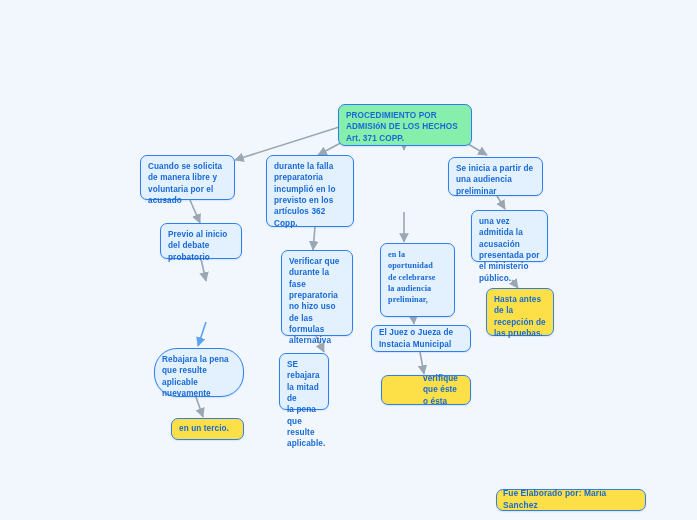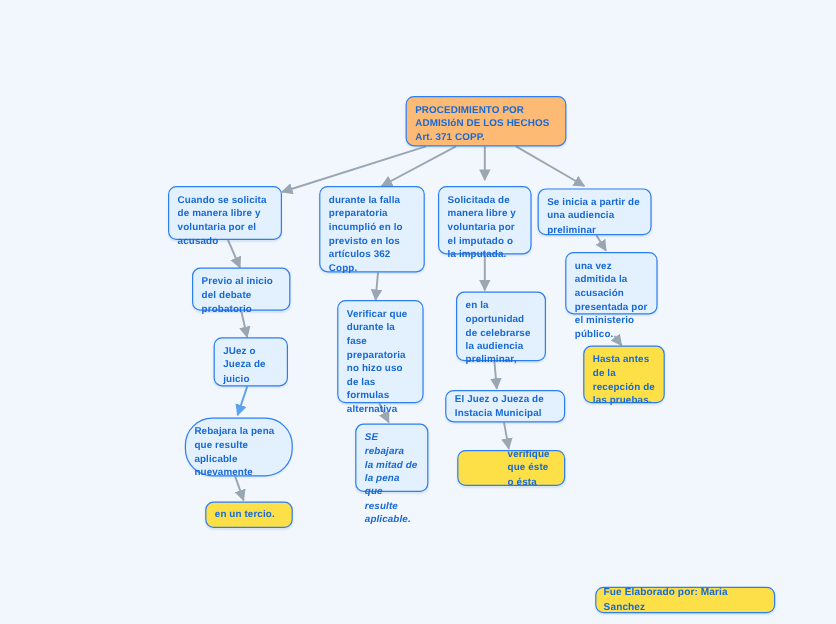--- a/index.html
+++ b/index.html
@@ -35,22 +35,23 @@
     color: #1769d6;
     font-size: 8.2px;
     font-weight: bold;
     line-height: 1.38;
     letter-spacing: 0.1px;
     padding: 5px 7px;
     white-space: pre-line;
     box-shadow: 0 1px 1.5px rgba(40,110,190,0.13);
   }
   .node.root {
-    background: #fdba74;
+    background: #86efac;
     border-color: #2d7ff0;
+    margin-top: 24px;
   }
   .node.white {
     background: #fde047;
   }
   .node.center-text {
     text-align: left;
     display: flex;
     align-items: center;
     justify-content: center;
     padding: 4px 6px;
@@ -100,55 +101,47 @@
 ADMISIóN DE LOS HECHOS
 Art. 371  COPP.</div>
 
   <div class="node" style="left:140px; top:155px; width:95px; height:45px;">Cuando se solicita
 de manera libre y
 voluntaria por el
 acusado</div>
   <div class="node" style="left:160px; top:223px; width:82px; height:36px;">Previo al inicio
 del debate
 probatorio</div>
-  <div class="node" style="left:178px; top:281px; width:62px; height:41px;">JUez o
-Jueza de
-juicio</div>
   <div class="node" style="left:154px; top:348px; width:90px; height:49px;border-radius:23px;">Rebajara la pena
 que resulte
 aplicable
 nuevamente</div>
   <div class="node white vcenter" style="left:171px; top:418px; width:73px; height:22px;">en un tercio.</div>
 
   <div class="node" style="left:266px; top:155px; width:88px; height:72px;">durante la falla
 preparatoria
 incumplió en lo
 previsto en los
 artículos 362
 Copp.</div>
   <div class="node" style="left:281px; top:250px; width:72px; height:86px;">Verificar que
 durante la
 fase
 preparatoria
 no hizo uso
 de las
 formulas
 alternativa</div>
-  <div class="node" style="left:296px; top:353px; width:61px; height:57px;font-style:italic;">SE rebajara
+  <div class="node" style="left:279px; top:353px; width:50px; height:57px;">SE rebajara
 la mitad de
 la pena que
 resulte
 aplicable.</div>
 
-  <div class="node" style="left:365px; top:155px; width:78px; height:57px;">Solicitada de
-manera libre y
-voluntaria por
-el imputado o
-la imputada.</div>
-  <div class="node" style="left:380px; top:243px; width:75px; height:58px;">en la
+  <div class="node" style="left:380px; top:243px; width:75px; height:74px;font-family:Liberation Serif, serif;">en la
 oportunidad
 de celebrarse
 la  audiencia
 preliminar,</div>
   <div class="node vcenter" style="left:371px; top:325px; width:100px; height:27px;">El Juez o Jueza de
 Instacia Municipal</div>
   <div class="node white vcenter" style="left:381px; top:375px; width:90px; height:30px;padding-left:41px;">verifique que éste
 o ésta</div>
 
   <div class="node" style="left:448px; top:157px; width:95px; height:39px;">Se inicia a partir de

